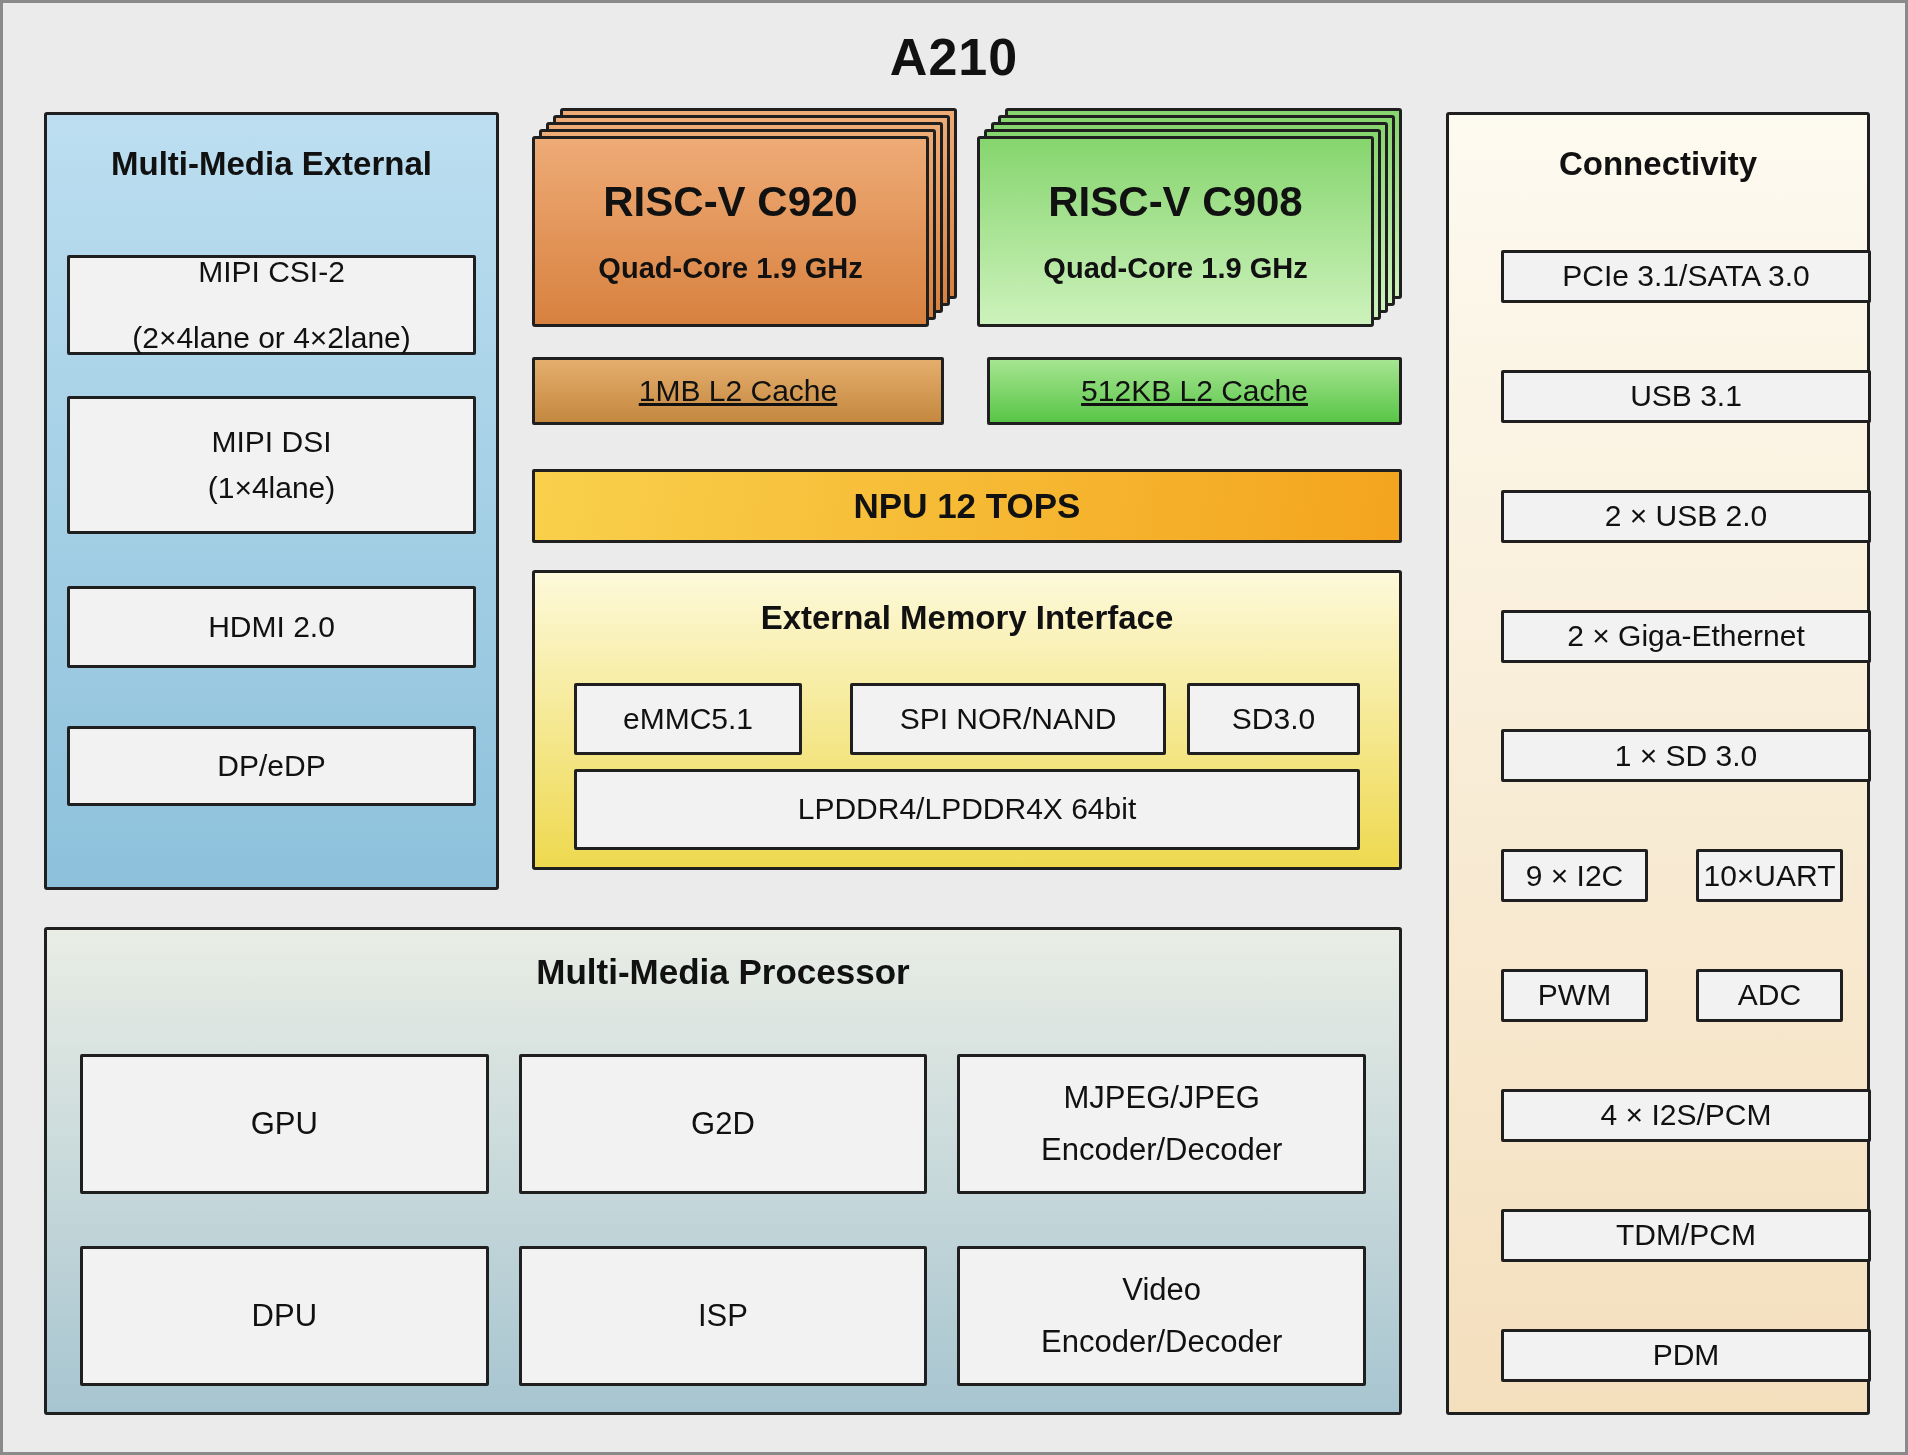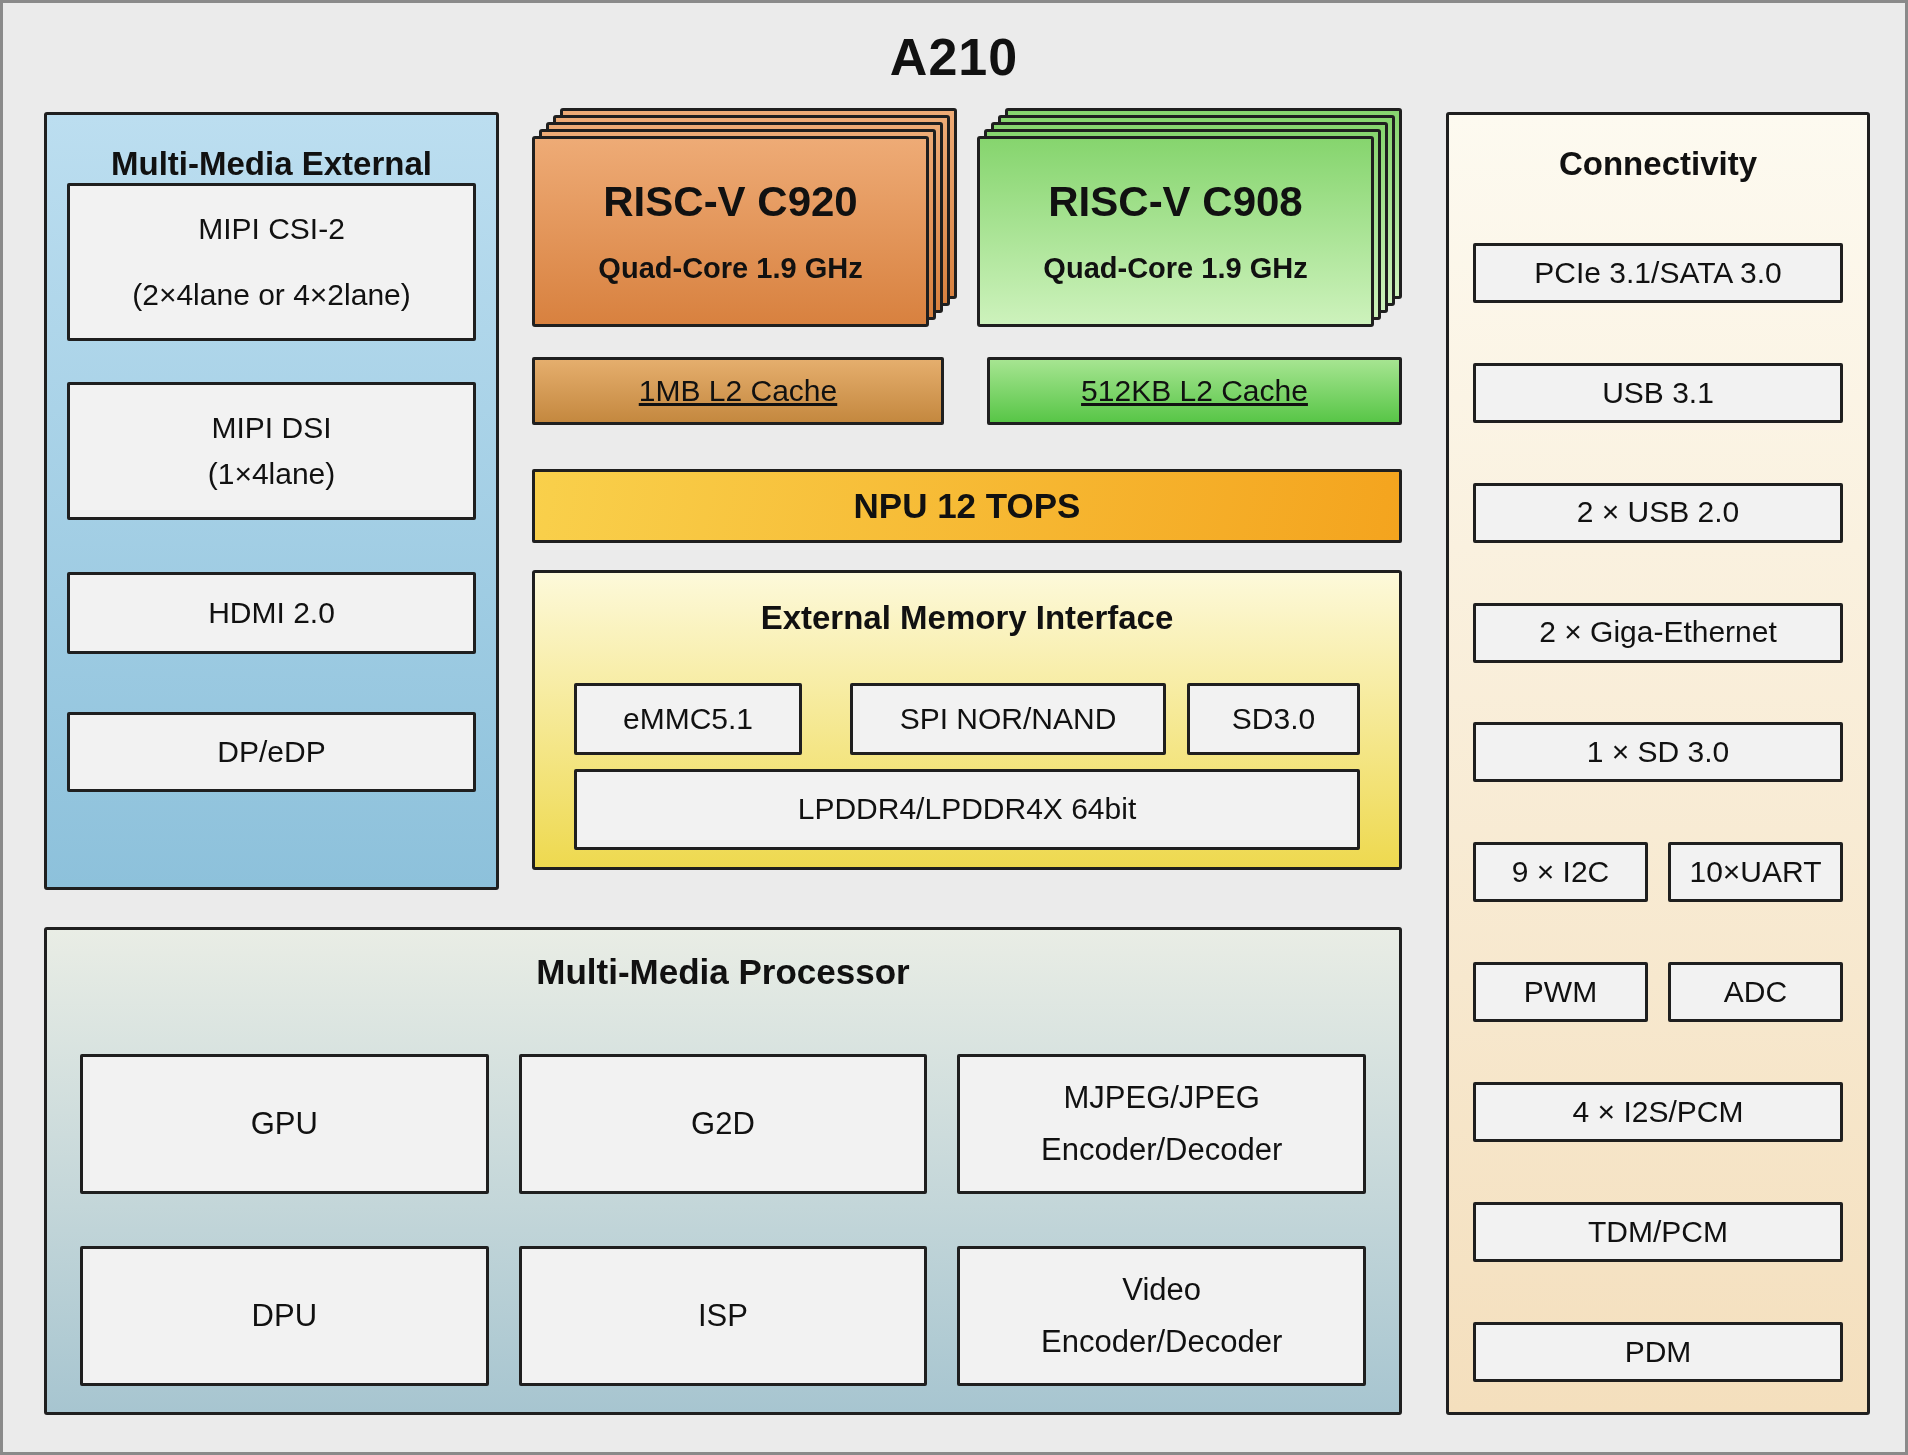--- a/index.html
+++ b/index.html
@@ -22,21 +22,21 @@
     background:#f2f2f2; border:3px solid #1f1f1f; border-radius:2px;
     display:flex; flex-direction:column; align-items:center; justify-content:center;
     gap:12px; font-size:30px; text-align:center; line-height:1.15;
   }
 
   
   .mmi { left:41px; top:109px; width:455px; height:778px;
          background:linear-gradient(180deg,#bcdef0 0%, #8dc1db 100%); }
   .mmi .panel-title { padding-top:30px; }
   .mmi-col { padding:0 20px; }
-  .b-csi2 { height:158px;gap:32px; }
+  .b-csi2 { margin-top:72px; height:100px;gap:32px; }
   .b-dsi  { margin-top:41px; height:138px; }
   .b-hdmi { margin-top:52px; height:82px; }
   .b-dp   { margin-top:58px; height:80px; }
 
   
   .center { position:absolute; left:529px; top:105px; width:870px; }
 
   .stack-row { position:relative; height:219px; display:flex; justify-content:space-between; }
   .stack { position:relative; width:425px; height:219px; }
   .face { position:absolute; width:397px; height:191px; border:3px solid #1f1f1f; border-radius:3px; }
@@ -79,21 +79,21 @@
   .mmp-grid { margin:62px 33px 0; display:grid;
               grid-template-columns:1fr 1fr 1fr; column-gap:30px; row-gap:52px; }
   .mmp-grid .box { height:140px; font-size:31px; gap:16px; }
 
   
   .conn { left:1443px; top:109px; width:424px; height:1303px;
           background:linear-gradient(180deg,#fdfaf0 0%, #f4dfbd 100%);
           display:flex; flex-direction:column; justify-content:space-between;
           padding:26px 24px 30px; }
   .conn .panel-title { padding-top:4px; }
-  .conn .box { height:60px; width:100%; }
+  .conn .box { height:53px; width:100%;margin-left:28px; }
   .conn-pair { display:flex; gap:20px; }
   .conn-pair .box { flex:1; }
 </style>
 </head>
 <body>
 
 <div class="canvas">
 
   <div class="chip-title">A210</div>
 

